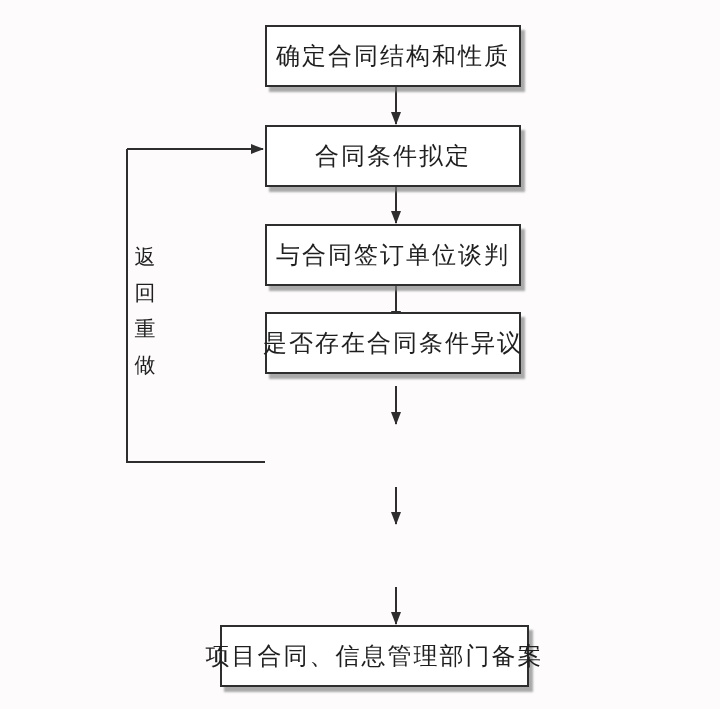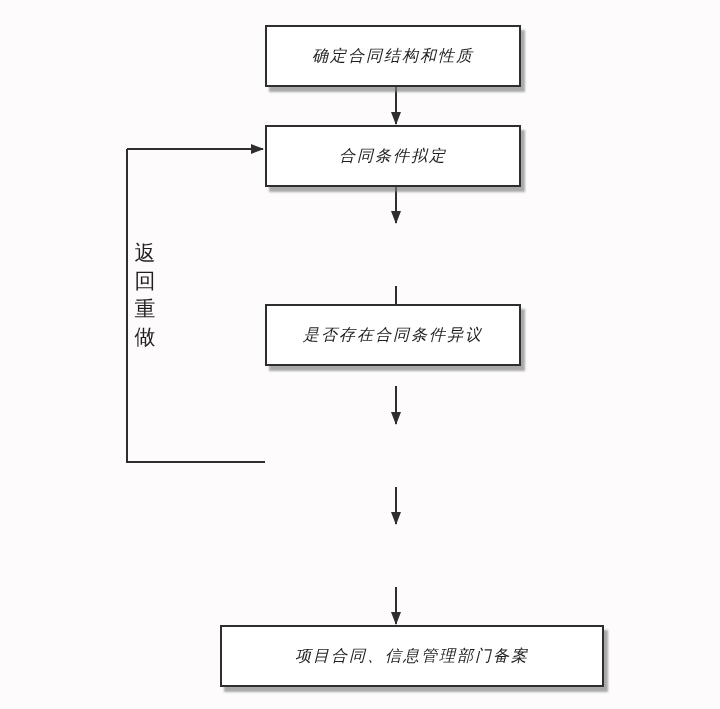--- a/index.html
+++ b/index.html
@@ -38,40 +38,39 @@
     position: absolute;
     left: 265px;
     width: 256px;
     height: 62px;
     background: var(--box-fill);
     border: 2px solid var(--box-border);
     box-shadow: 4px 5px 2px rgba(125,125,125,0.65);
     display: flex;
     align-items: center;
     justify-content: center;
-    font-size: 16px;
+    font-size: 24px;
     letter-spacing: 2px;
     text-align: center;
     white-space: nowrap;
-    font-style: italic;
   }
   .n1 { top: 25px; }
   .n2 { top: 125px; }
   .n3 { top: 224px; }
-  .n4 { top: 304px; }
+  .n4 { top: 312px; }
   .n5 { top: 425px; }
   .n6 { top: 525px; }
-  .n7 { top: 625px; left: 220px; width: 384px; }
+  .n7 { top: 625px; left: 220px; width: 309px; }
   .loop-label {
     position: absolute;
     left: 132px;
     top: 239px;
     width: 26px;
     font-size: 21px;
-    line-height: 28px;
+    line-height: 36px;
     word-break: break-all;
     text-align: center;
     letter-spacing: 0;
     font-family: Liberation Serif, serif;
   }
 </style>
 </head>
 <body>
 
 <div class="canvas">
@@ -95,20 +94,23 @@
   </svg>
 
   <div class="node n1">
     <span>确定合同结构和性质</span>
   </div>
 
   <div class="node n2">
     <span>合同条件拟定</span>
   </div>
 
+  <div class="node n3">
+    <span>与合同签订单位谈判</span>
+  </div>
 
   <div class="node n4">
     <span>是否存在合同条件异议</span>
   </div>
 
 
 
   <div class="node n7">
     <span>项目合同、信息管理部门备案</span>
   </div>

